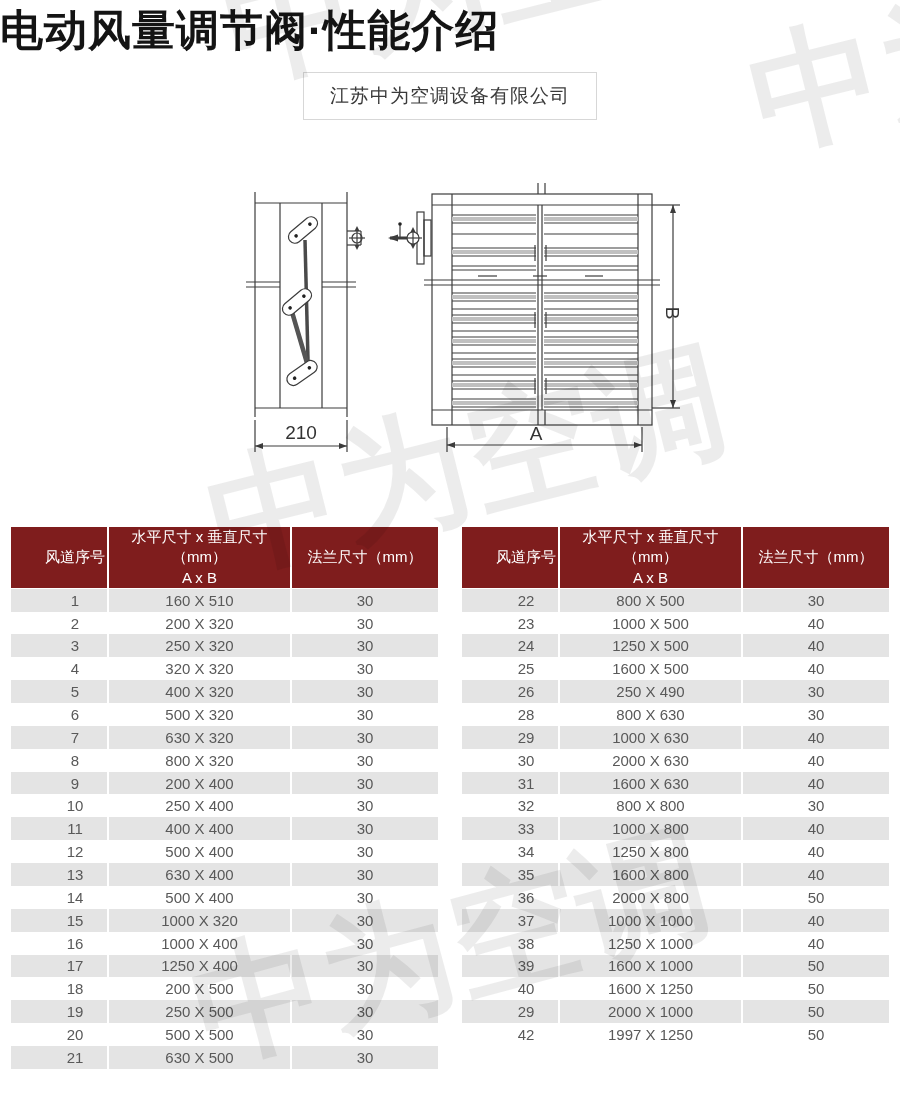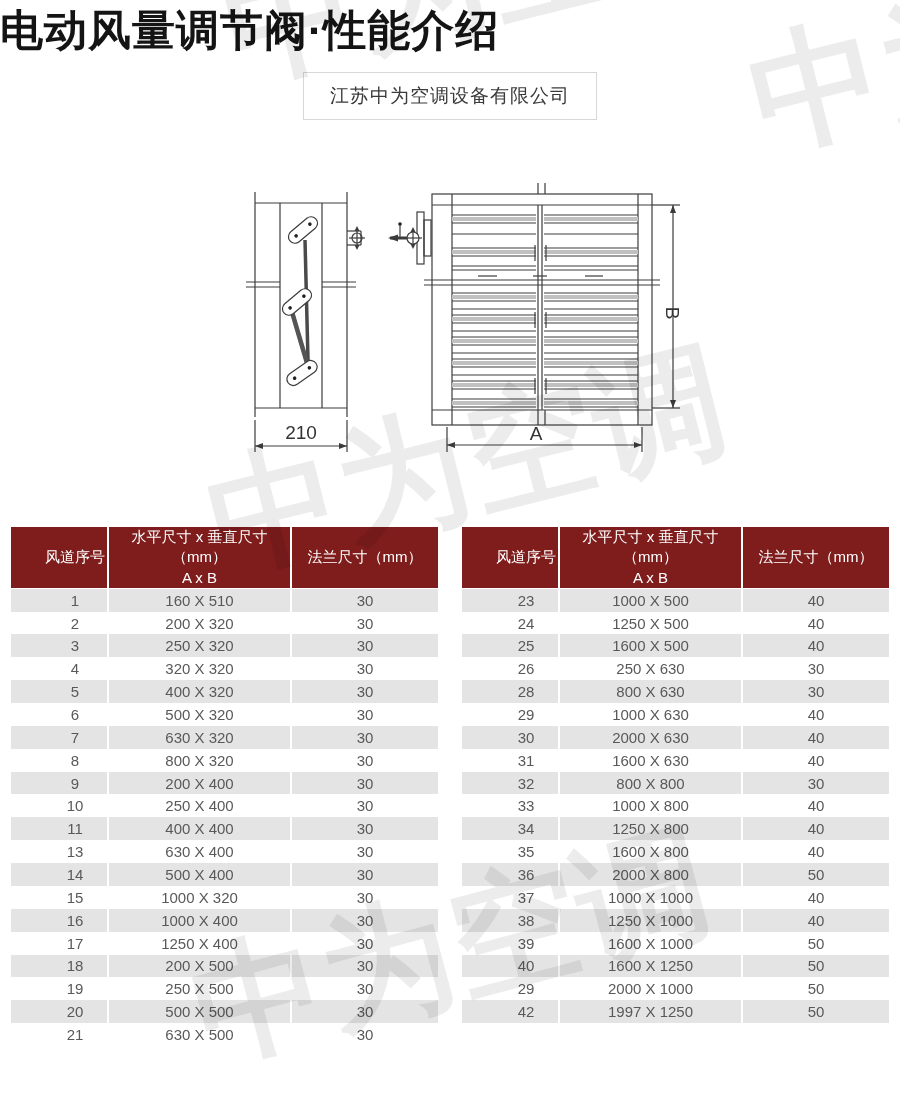--- a/index.html
+++ b/index.html
@@ -280,20 +280,25 @@
           <td>10</td>
           <td>250 X 400</td>
           <td>30</td>
         </tr>
         <tr>
           <td>11</td>
           <td>400 X 400</td>
           <td>30</td>
         </tr>
         <tr>
+          <td>12</td>
+          <td>500 X 400</td>
+          <td>30</td>
+        </tr>
+        <tr>
           <td>13</td>
           <td>630 X 400</td>
           <td>30</td>
         </tr>
         <tr>
           <td>14</td>
           <td>500 X 400</td>
           <td>30</td>
         </tr>
         <tr>
@@ -345,37 +350,42 @@
         <th>风道序号</th>
         <th>
           <div>水平尺寸 x 垂直尺寸（mm）</div>
           <div>A x B</div>
         </th>
         <th>法兰尺寸（mm）</th>
       </tr>
     </thead>
     <tbody id="right-table-body">
         <tr>
+          <td>22</td>
+          <td>800 X 500</td>
+          <td>30</td>
+        </tr>
+        <tr>
           <td>23</td>
           <td>1000 X 500</td>
           <td>40</td>
         </tr>
         <tr>
           <td>24</td>
           <td>1250 X 500</td>
           <td>40</td>
         </tr>
         <tr>
           <td>25</td>
           <td>1600 X 500</td>
           <td>40</td>
         </tr>
         <tr>
           <td>26</td>
-          <td>250 X 630</td>
+          <td>250 X 490</td>
           <td>30</td>
         </tr>
         <tr>
           <td>28</td>
           <td>800 X 630</td>
           <td>30</td>
         </tr>
         <tr>
           <td>29</td>
           <td>1000 X 630</td>

